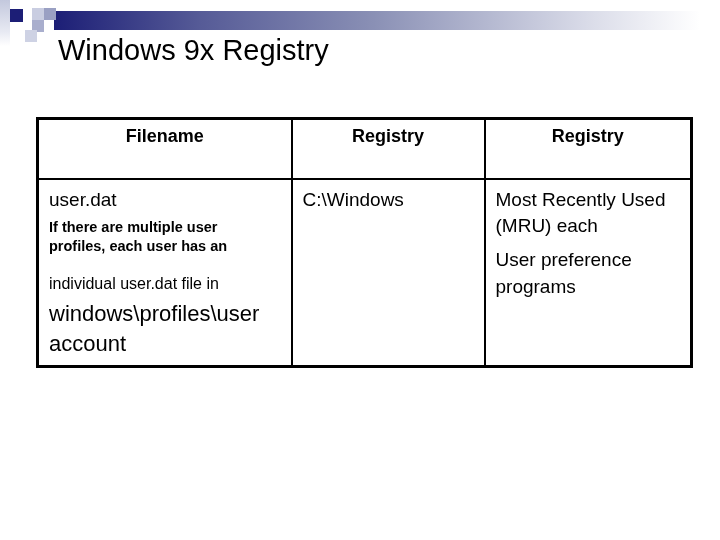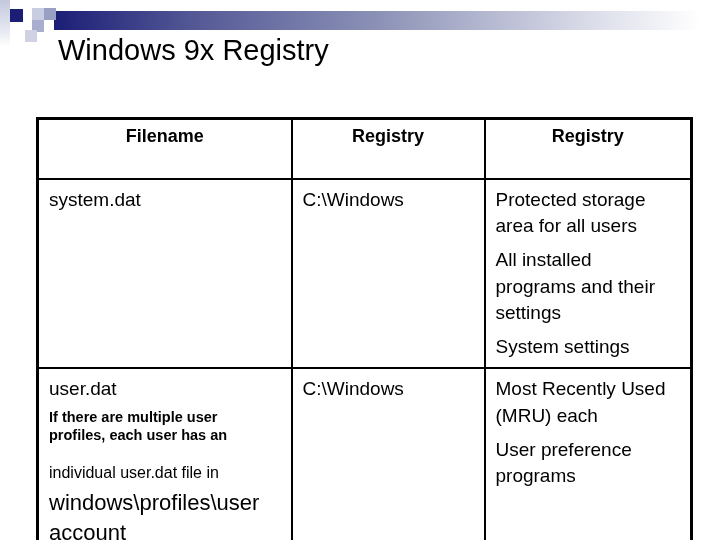--- a/index.html
+++ b/index.html
@@ -90,33 +90,20 @@
     <col style="width:207px">
   </colgroup>
   <thead>
     <tr>
       <th>Filename</th>
       <th>Registry</th>
       <th>Registry</th>
     </tr>
   </thead>
   <tbody>
-    <tr class="row-1">
-      <td class="cell-filename">
-        <div class="fname">system.dat</div>
-      </td>
-      <td class="cell-location">
-        <div>C:\Windows</div>
-      </td>
-      <td class="cell-content">
-        <p>Protected storage area for all users</p>
-        <p>All installed programs and their settings</p>
-        <p>System settings</p>
-      </td>
-    </tr>
     <tr class="row-2">
       <td class="cell-filename">
         <div class="fname">user.dat</div>
         <div class="note-bold">If there are multiple user profiles, each user has an</div>
         <div class="note">individual user.dat file in</div>
         <div class="path">windows\profiles\user account</div>
       </td>
       <td class="cell-location">
         <div>C:\Windows</div>
       </td>

